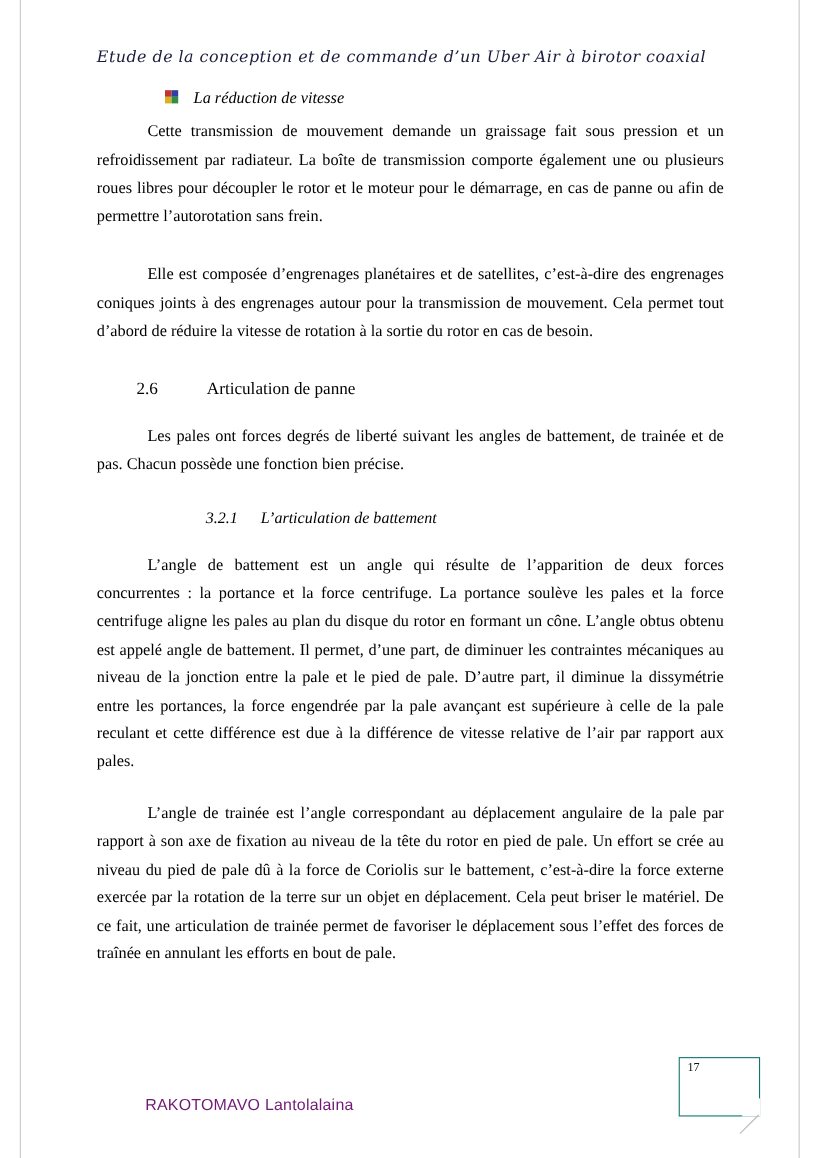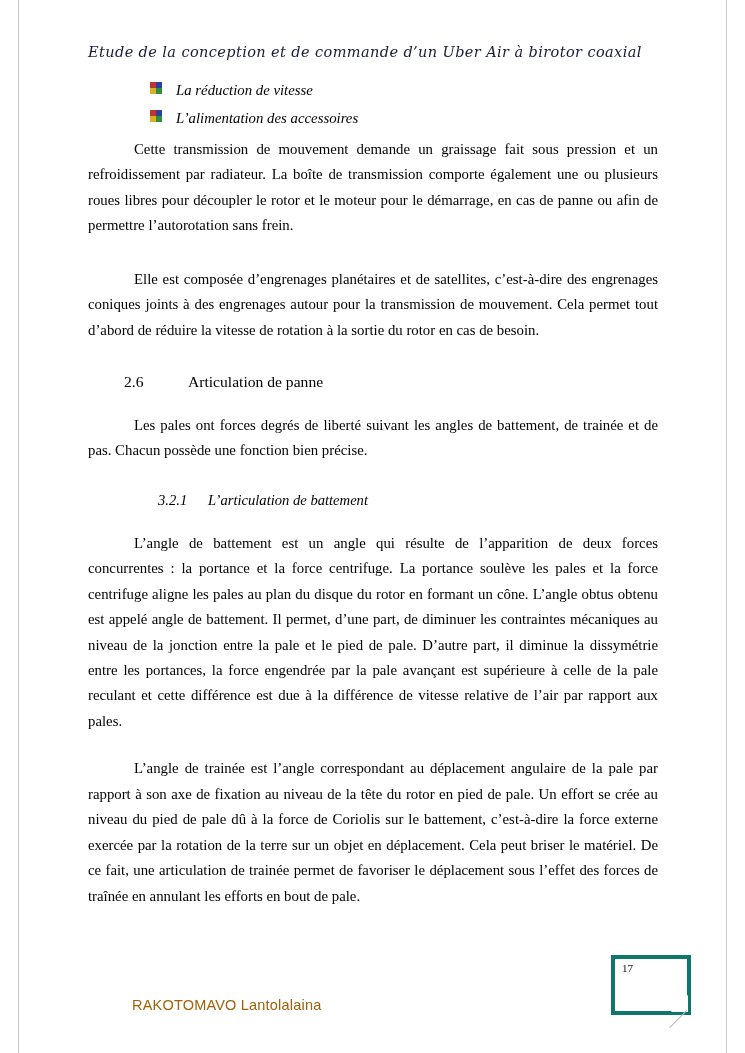--- a/index.html
+++ b/index.html
@@ -108,40 +108,40 @@
   h3.h3 {
     margin: 28px 0 0 0;
     font-size: 14.6px;
     font-weight: normal;
     font-style: italic;
     display: flex;
   }
   h3.h3 .num {
     display: inline-block;
     width: 50px;
-    margin-left: 70px;
+    margin-left: 99px;
   }
 
   .footer-name {
     position: absolute;
     left: 132px;
     bottom: 40px;
     font-family: "Liberation Sans", sans-serif;
     font-size: 14.5px;
     letter-spacing: 0.2px;
-    color: #a16207;
+    color: #701a75;
   }
 
   .page-num-box {
     position: absolute;
     right: 54px;
     bottom: 38px;
     width: 72px;
     height: 52px;
-    border: 4px solid #0f766e;
+    border: 1px solid #0f766e;
     background: #ffffff;
   }
   .page-num-box .num {
     position: absolute;
     left: 7px;
     top: 3px;
     font-size: 11px;
     color: #111;
   }
   .page-num-box .fold {
@@ -180,29 +180,20 @@
     <ul class="bullets">
       <li>
         <span class="bullet-glyph">
           <span class="sq s1"></span>
             <span class="sq s2"></span>
             <span class="sq s3"></span>
             <span class="sq s4"></span>
         </span>
         <span>La réduction de vitesse</span>
       </li>
-      <li>
-        <span class="bullet-glyph">
-          <span class="sq s1"></span>
-            <span class="sq s2"></span>
-            <span class="sq s3"></span>
-            <span class="sq s4"></span>
-        </span>
-        <span>L’alimentation des accessoires</span>
-      </li>
     </ul>
 
     <p class="body gap-para">Cette transmission de mouvement demande un graissage fait sous pression et un refroidissement par radiateur. La boîte de transmission comporte également une ou plusieurs roues libres pour découpler le rotor et le moteur pour le démarrage, en cas de panne ou afin de permettre l’autorotation sans frein.</p>
 
     <p class="body gap-para" style="margin-top:28px;">Elle est composée d’engrenages planétaires et de satellites, c’est-à-dire des engrenages coniques joints à des engrenages autour pour la transmission de mouvement. Cela permet tout d’abord de réduire la vitesse de rotation à la sortie du rotor en cas de besoin.</p>
 
     <h2 class="h2">
       <span class="num">2.6</span>
       <span>Articulation de panne</span>
     </h2>

